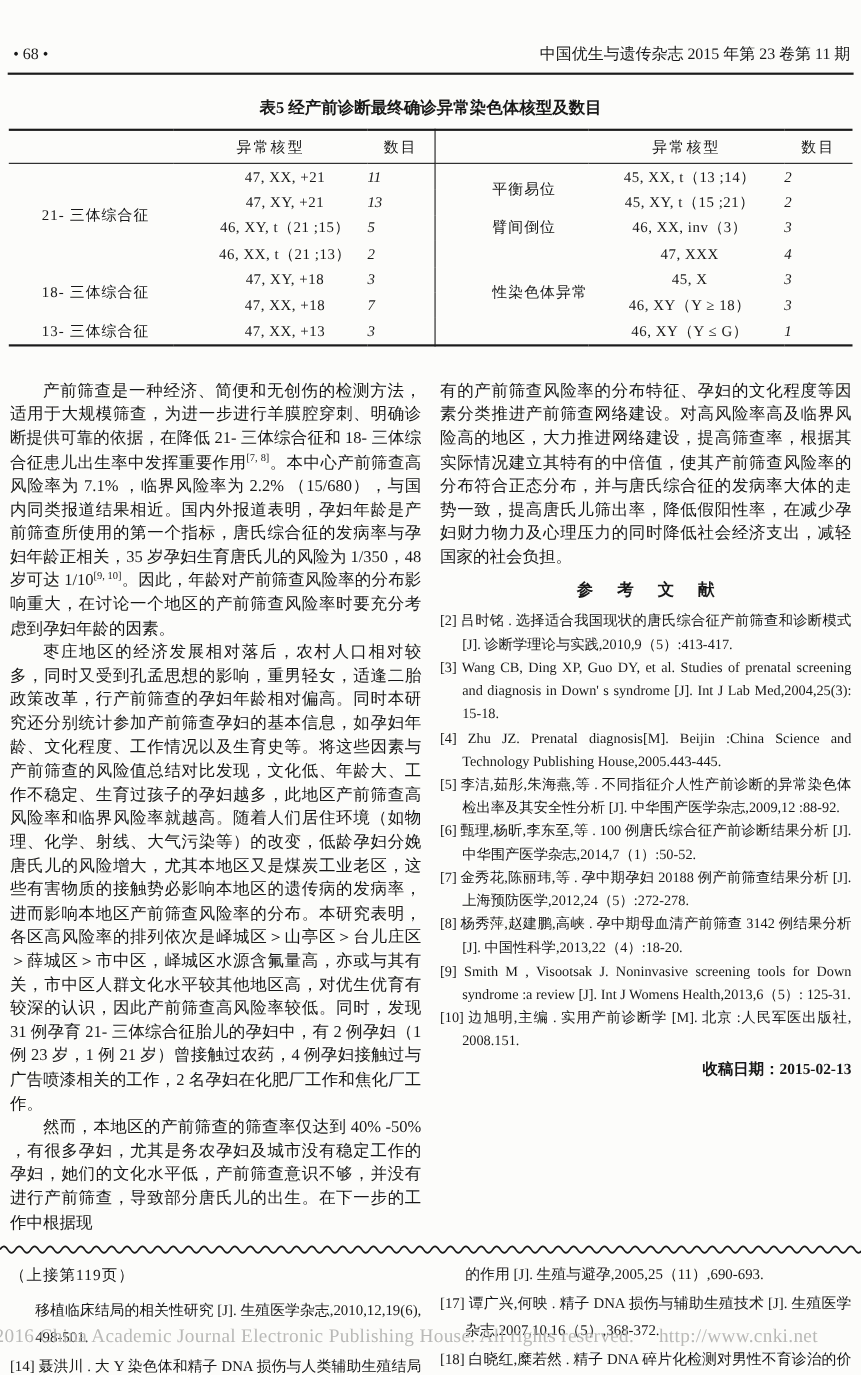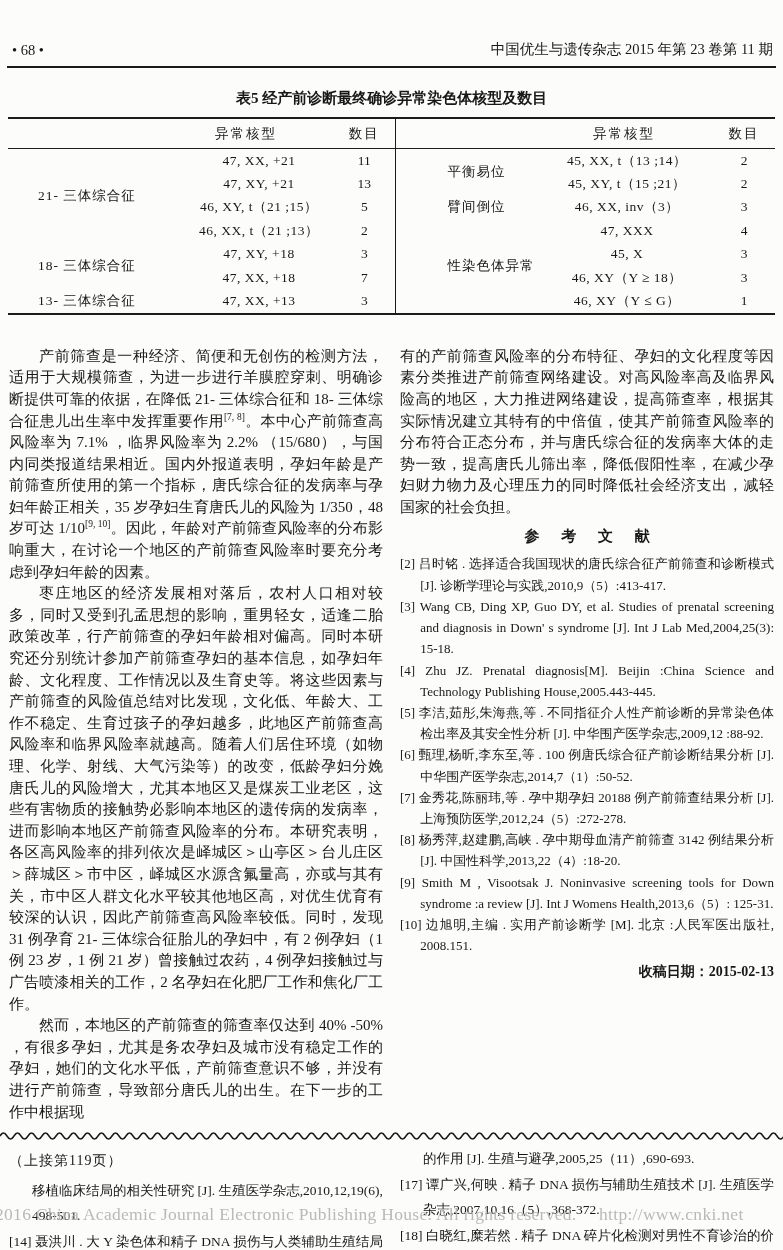--- a/index.html
+++ b/index.html
@@ -16,21 +16,21 @@
   .table-title{text-align:center;font-weight:bold;font-size:15px;margin:21px 0 9px;}
   table.ktable{border-collapse:collapse;table-layout:fixed;margin:0 auto;width:767px;
     border-top:2px solid #1b1b1b;border-bottom:2px solid #1b1b1b;font-size:13.5px;}
   .ktable th{font-weight:normal;border-bottom:1px solid #1b1b1b;height:27px;text-align:center;
     letter-spacing:2px;}
   .ktable td{height:23.4px;padding:0;vertical-align:middle;}
   .ktable .cat{text-align:left;padding-left:30px;letter-spacing:1px;}
   .ktable .rcat{padding-left:52px;}
   .ktable .kary{text-align:center;padding-left:26px;letter-spacing:.5px;}
   .ktable .rkary{padding-left:6px;margin-left:16px;}
-  .ktable .num{text-align:center;}
+  .ktable .num{font-style:italic;}
   .ktable .end{border-right:1px solid #1b1b1b;}
   
   .columns{display:flex;gap:17px;padding:0 9px;margin-top:31px;}
   .col{width:374px;text-align:justify;}
   .maincol{font-size:15px;line-height:21.6px;}
   .maincol p{margin:0;text-indent:2em;}
   sup{font-size:9.5px;vertical-align:super;line-height:0;}
   .refs-heading{text-align:center;font-weight:bold;font-size:15px;letter-spacing:9px;
     padding-left:9px;margin:9px 0 7px;}
   .ref{font-size:13px;line-height:21.2px;padding-left:1.55em;text-indent:-1.55em;

